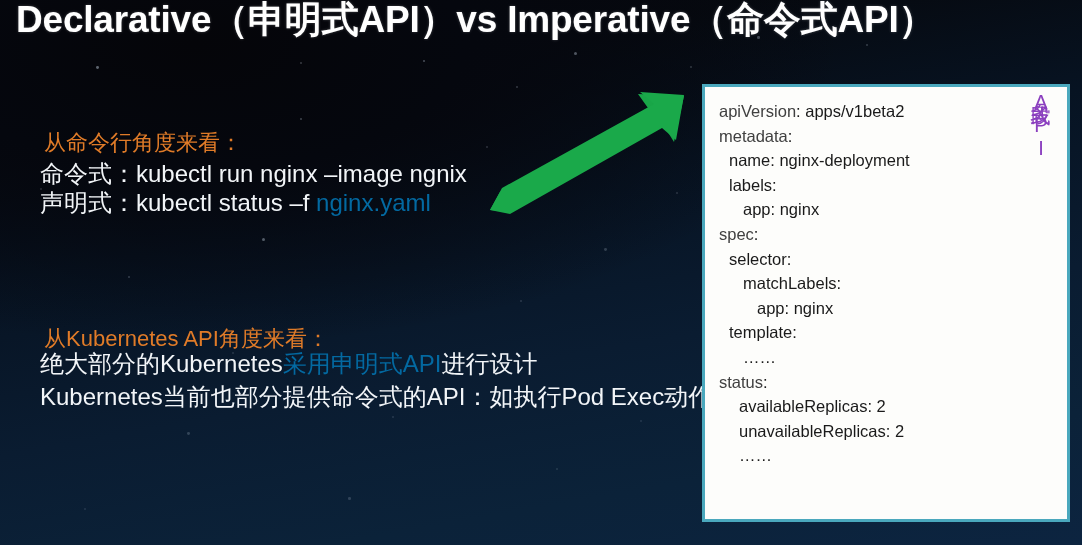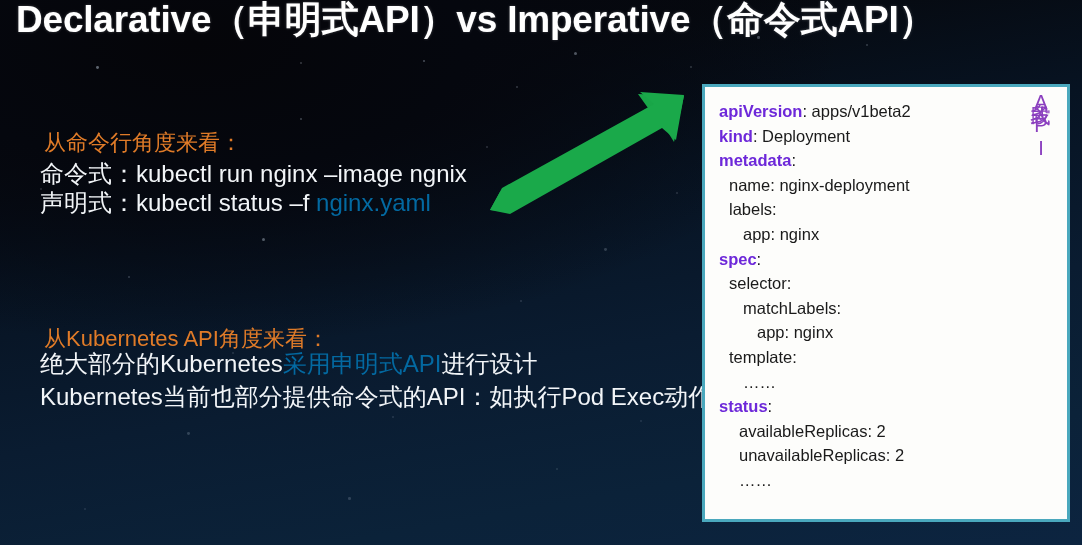--- a/index.html
+++ b/index.html
@@ -69,21 +69,21 @@
     border:3px solid #4aa8bd;
     padding:12px 10px 8px 14px;
   }
   .yl {
     font-size:16.5px;
     line-height:24.6px;
     color:#1a1a1a;
     white-space:pre;
     font-family:"Liberation Sans","DejaVu Sans",sans-serif;
   }
-  .ykey { color:#6d28d9; font-weight:bold; }
+  .ykey { color:#404040; font-weight:normal; }
 
   
   #vlabel {
     position:absolute;
     left:1026px; top:88px;
     width:30px;
     font-size:20px;
     color:#8b3fbf;
     writing-mode:vertical-rl;
     text-orientation:upright;
@@ -135,21 +135,20 @@
 
 <div class="body-line" id="api-line-2">Kubernetes当前也部分提供命令式的API：如执行Pod Exec动作</div>
 
 <svg id="arrow" viewBox="0 0 200 130">
   <polygon points="2,122 12,104 160,20 150,6 196,8 186,54 176,38 24,124" fill="#19a648"></polygon>
   <polygon points="2,122 14,100 166,16 152,4 196,7 188,52 174,40 22,126" fill="#1aa94a"></polygon>
 </svg>
 
 <div id="yaml-panel">
   <div class="yl"><span class="ykey">apiVersion</span><span>: apps/v1beta2</span></div>
-  <div class="yl"><span class="ykey">kind</span><span>: Deployment</span></div>
   <div class="yl"><span class="ykey">metadata</span><span>:</span></div>
   <div class="yl" style="padding-left:10px"><span>name: nginx-deployment</span></div>
   <div class="yl" style="padding-left:10px"><span>labels:</span></div>
   <div class="yl" style="padding-left:24px"><span>app: nginx</span></div>
   <div class="yl"><span class="ykey">spec</span><span>:</span></div>
   <div class="yl" style="padding-left:10px"><span>selector:</span></div>
   <div class="yl" style="padding-left:24px"><span>matchLabels:</span></div>
   <div class="yl" style="padding-left:38px"><span>app: nginx</span></div>
   <div class="yl" style="padding-left:10px"><span>template:</span></div>
   <div class="yl" style="padding-left:24px"><span>……</span></div>

